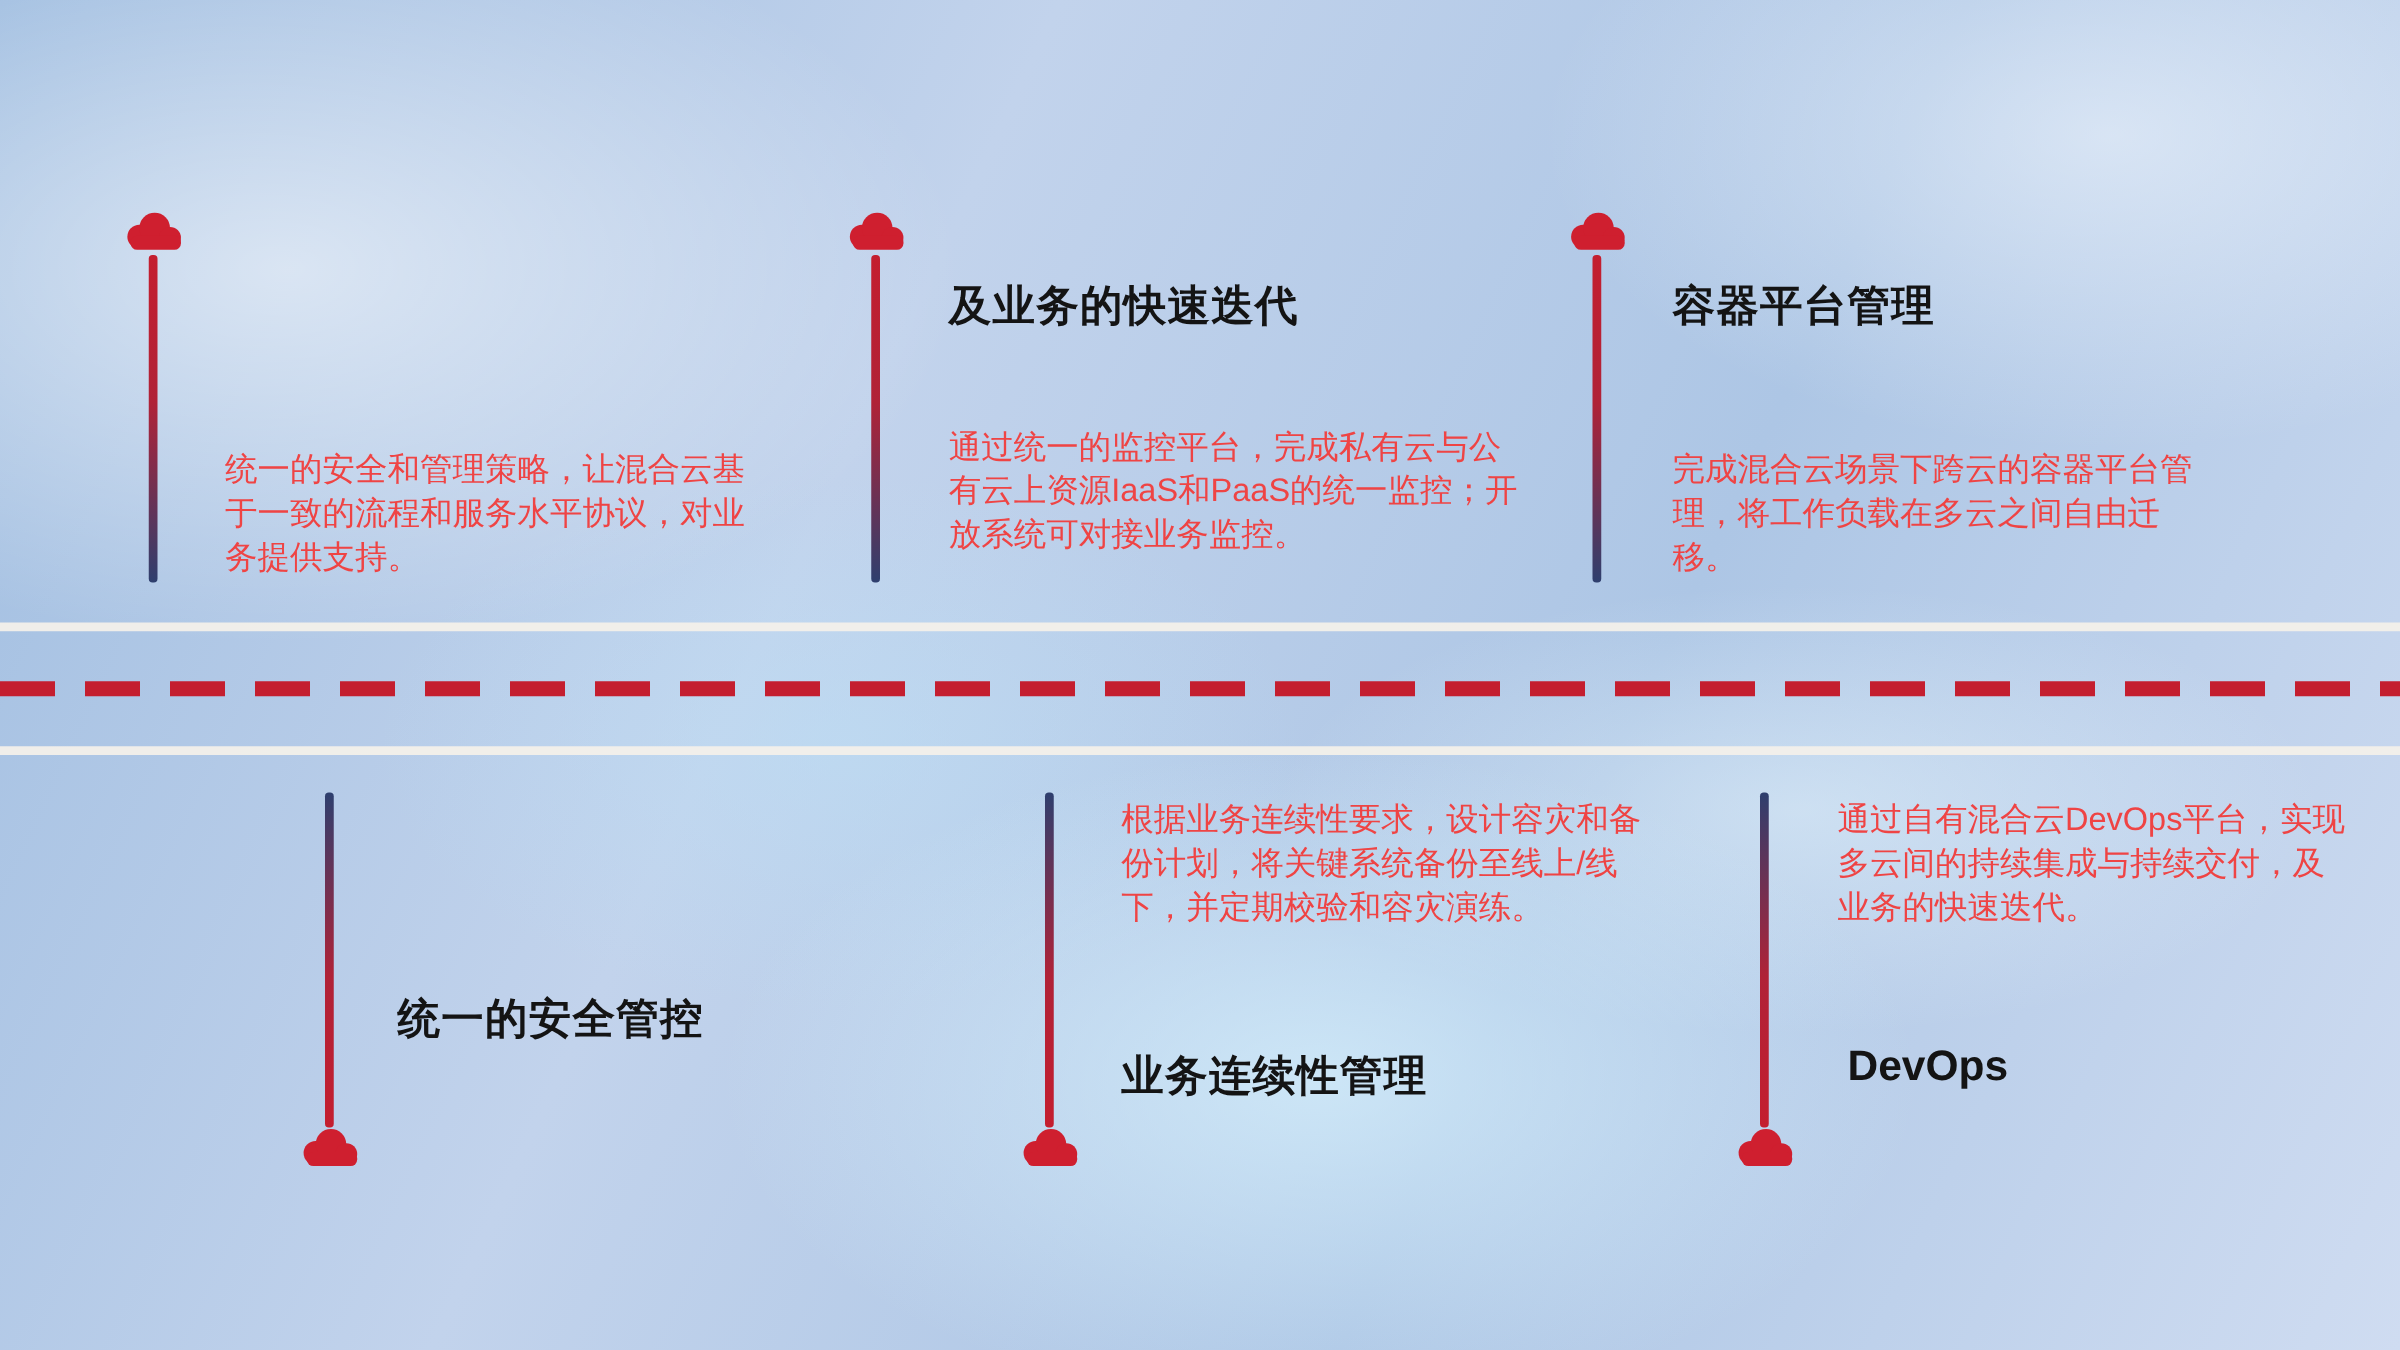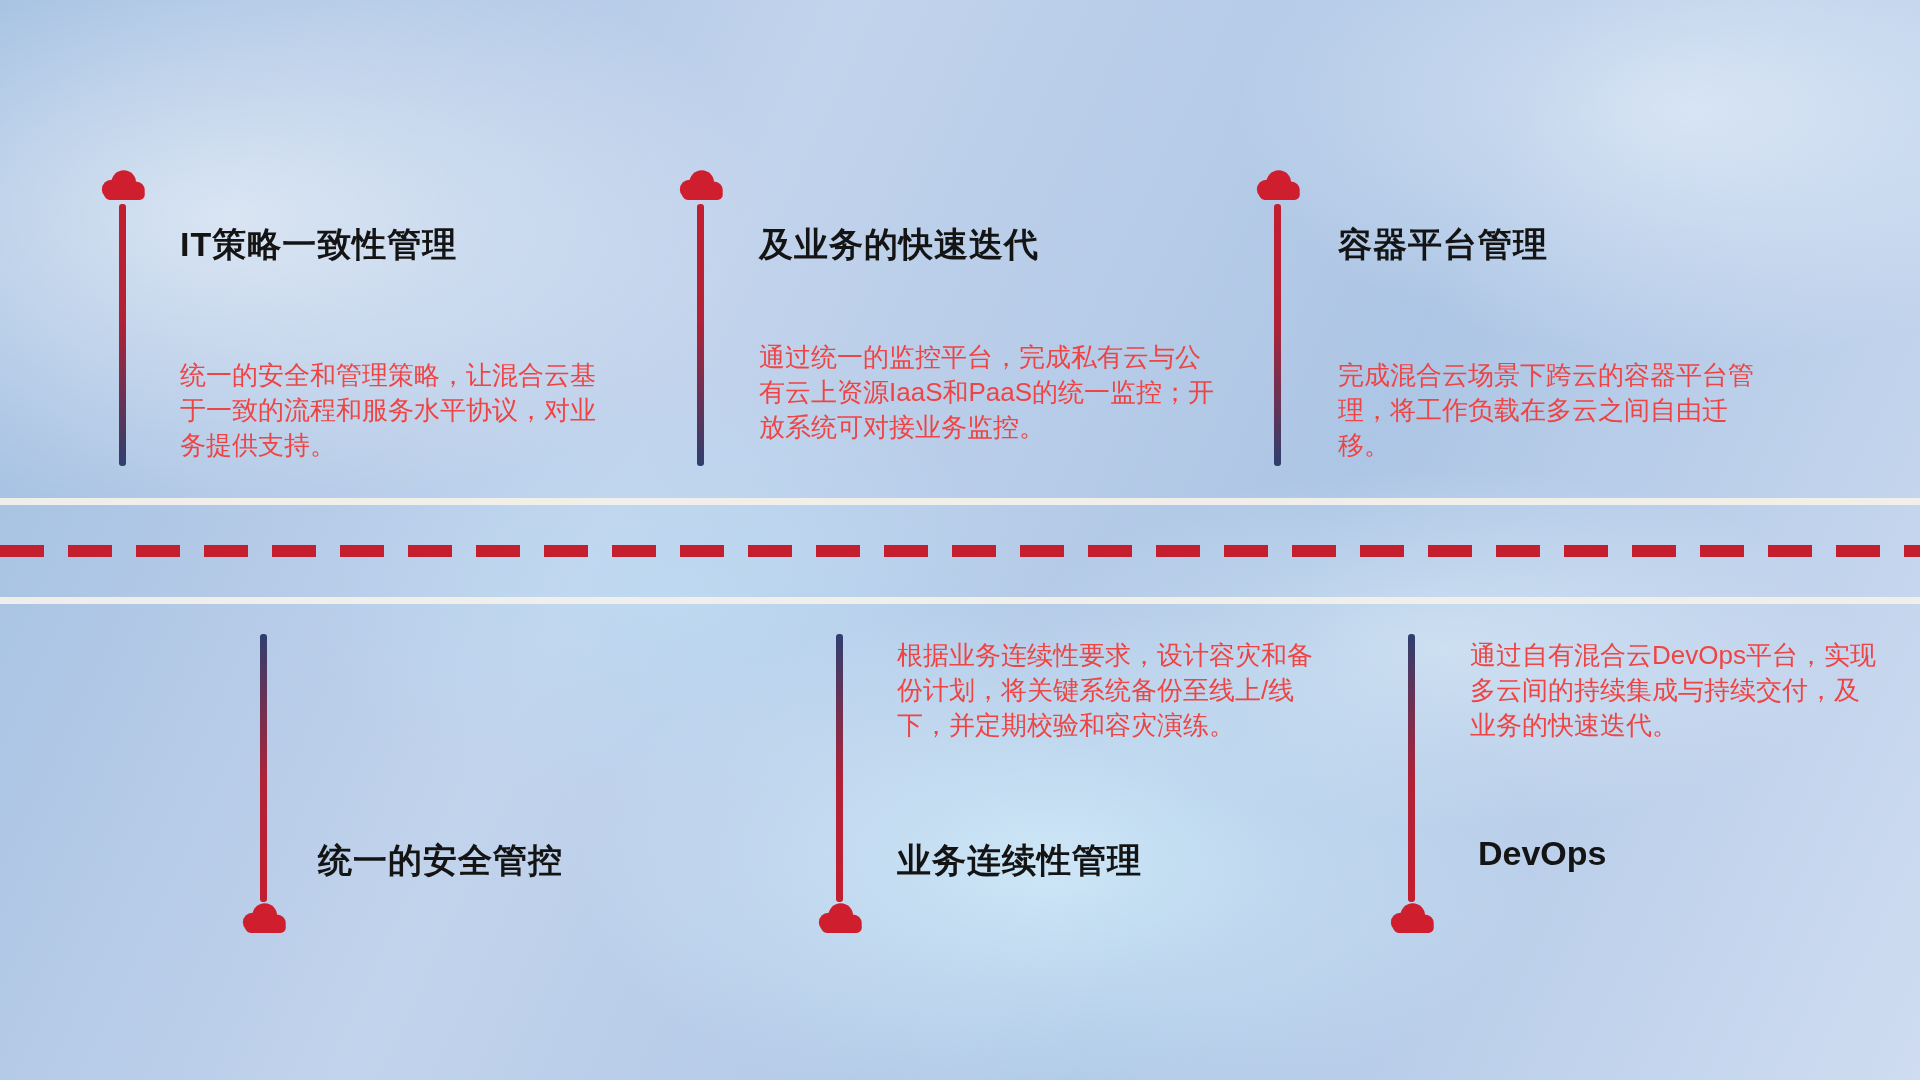--- a/index.html
+++ b/index.html
@@ -60,21 +60,21 @@
   
   .c3-cloud { left: 1249px; top: 165px; }
   .c3-line  { left: 1274px; top: 204px; height: 262px; }
   .c3-title { left: 1338px; top: 222px; font-family: Liberation Mono, monospace; }
   .c3-desc  { left: 1338px; top: 358px; width: 440px; }
 
   
   .c4-cloud { left: 235px; top: 898px; }
   .c4-line  { left: 260px; top: 634px; height: 268px; }
   .c4-desc  { left: 318px; top: 638px; width: 424px; }
-  .c4-title { left: 318px; top: 838px; text-align: right; }
+  .c4-title { left: 318px; top: 792px; text-align: right; }
 
   
   .c5-cloud { left: 811px; top: 898px; }
   .c5-line  { left: 836px; top: 634px; height: 268px; }
   .c5-desc  { left: 897px; top: 638px; width: 424px; }
   .c5-title { left: 897px; top: 838px; text-align: center; }
 
   
   .c6-cloud { left: 1383px; top: 898px; }
   .c6-line  { left: 1408px; top: 634px; height: 268px; }
@@ -94,21 +94,20 @@
     <svg viewBox="0 0 64 44">
         <g fill="#cf1f2f">
       <circle cx="20" cy="27" r="11"></circle>
           <circle cx="34" cy="19" r="14"></circle>
       <circle cx="48" cy="28" r="10"></circle>
           <rect x="12" y="26" width="46" height="13" rx="6"></rect>
     </g>
       </svg>
   </div>
   <div class="vline down c1-line"></div>
-  <div class="item-title c1-title">IT策略一致性管理</div>
   <div class="item-desc c1-desc">统一的安全和管理策略，让混合云基于一致的流程和服务水平协议，对业务提供支持。</div>
 
   <div class="cloud c2-cloud">
     <svg viewBox="0 0 64 44">
         <g fill="#cf1f2f">
       <circle cx="20" cy="27" r="11"></circle>
           <circle cx="34" cy="19" r="14"></circle>
       <circle cx="48" cy="28" r="10"></circle>
           <rect x="12" y="26" width="46" height="13" rx="6"></rect>
     </g>

